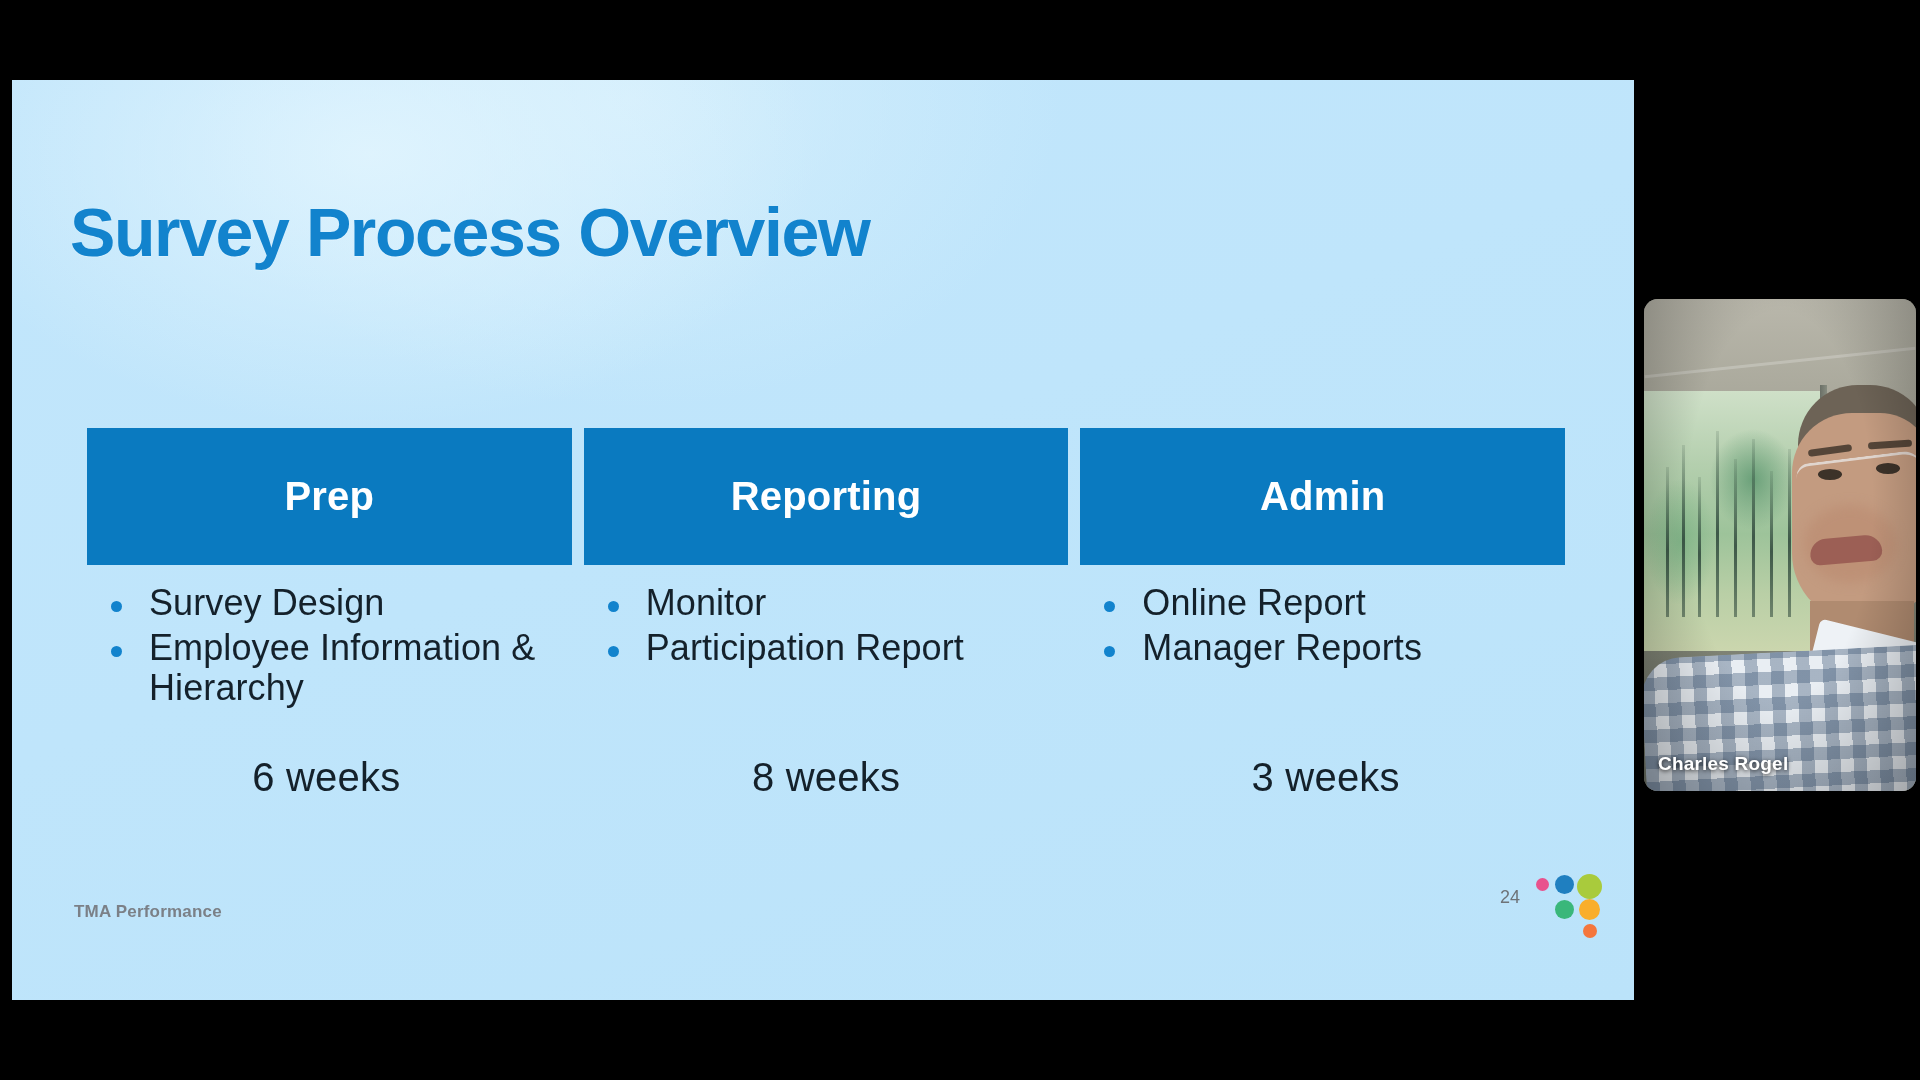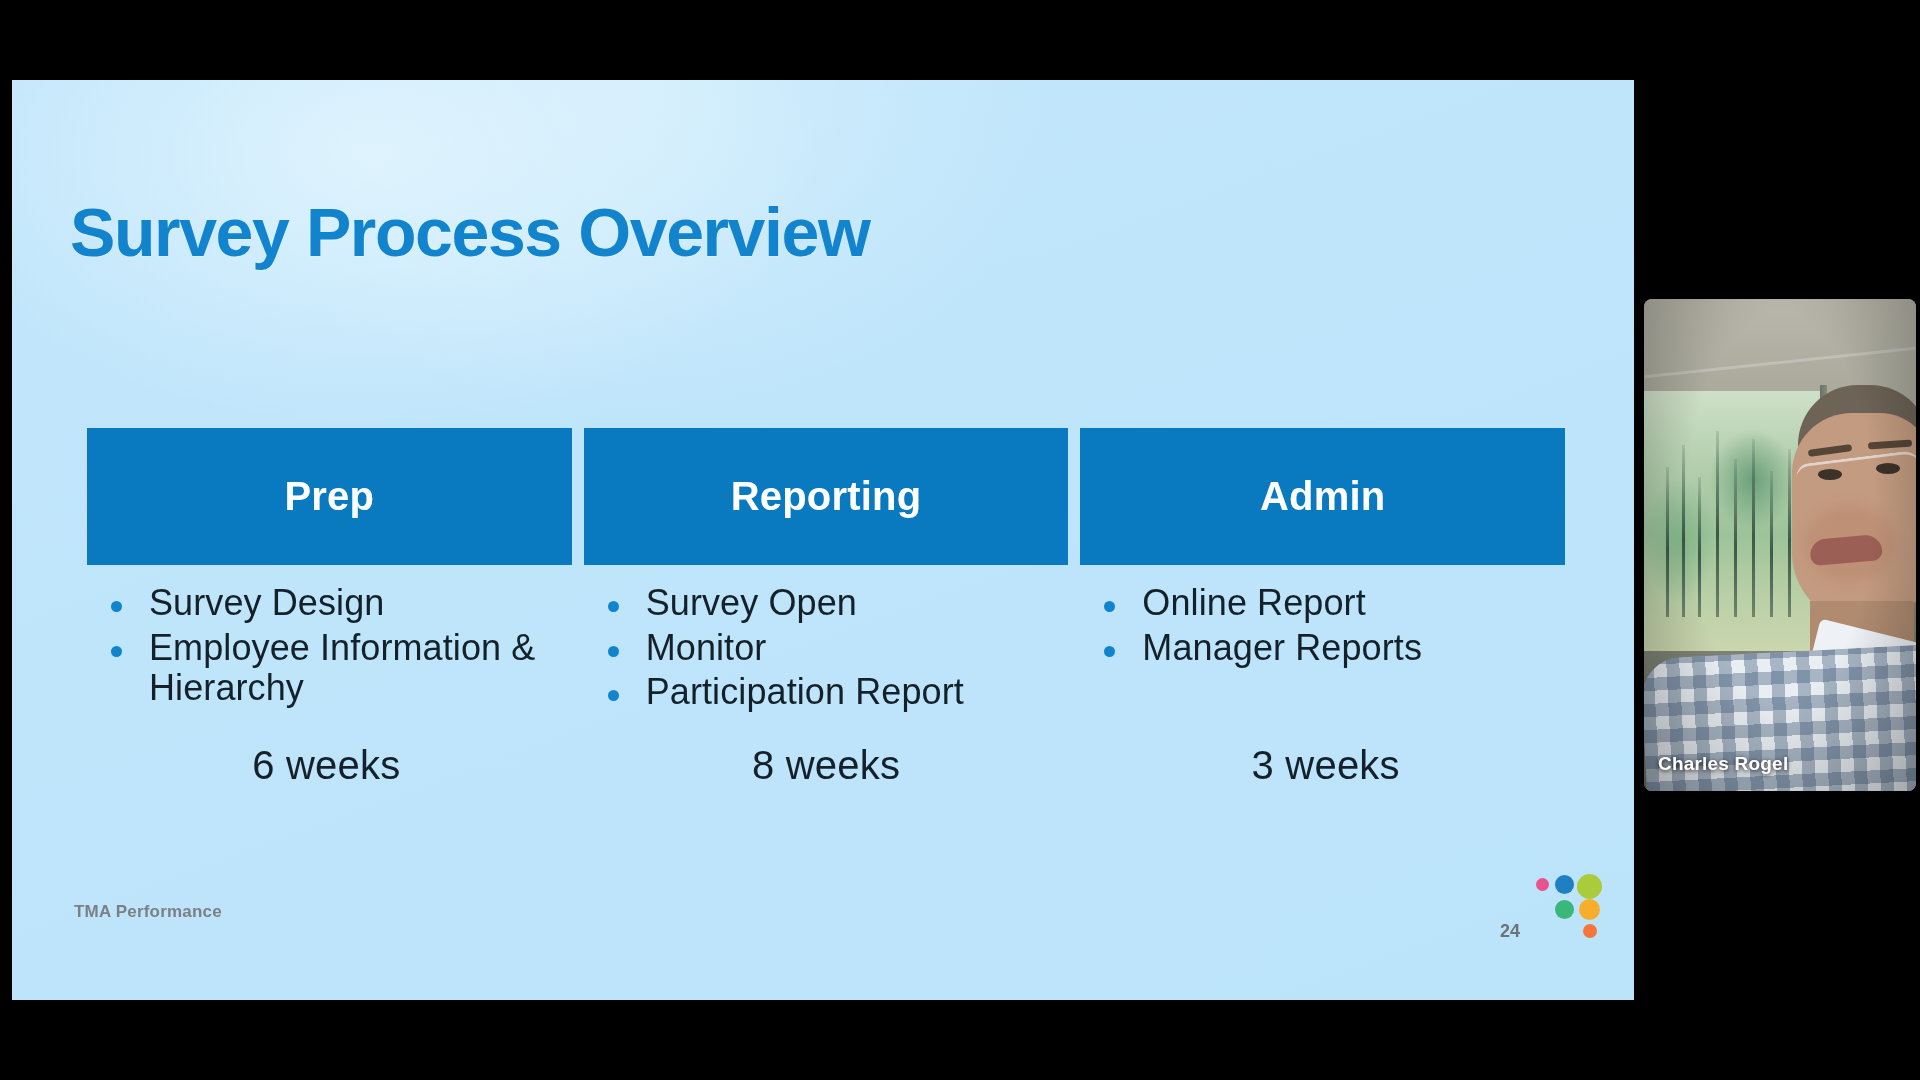--- a/index.html
+++ b/index.html
@@ -49,44 +49,44 @@
   .bullet-item{
     position:relative; padding-left:52px;
     font-size:36px; line-height:1.13; color:#14212b;
     margin-bottom:4px; letter-spacing:.1px; max-width:95%;
   }
   .bullet-item::before{
     content:""; position:absolute; left:14px; top:18px;
     width:11px; height:11px; border-radius:50%; background:#1283cd;
   }
 
-  .duration-row{ display:flex; gap:21px; margin-top:26px; }
+  .duration-row{ display:flex; gap:21px; margin-top:42px; }
   .duration-cell{
     flex:1 1 0; text-align:center;
     font-size:40px; color:#14212b; letter-spacing:.2px;
   }
 
   
   #footer-brand{
     position:absolute; left:62px; bottom:78px;
     font-size:17px; font-weight:bold; color:#7b8087; letter-spacing:.2px;
   }
   #page-number{
-    position:absolute; right:114px; bottom:58px;
-    font-size:18px; font-weight:bold; color:#6e7378;
+    position:absolute; right:114px; bottom:92px;
+    font-size:18px; font-weight:normal; color:#6e7378;
   }
   #footer-logo{
     position:absolute; right:32px; bottom:58px; width:66px; height:68px;
   }
   .dot{ position:absolute; border-radius:50%; }
 
   
   #webcam{
     position:absolute; left:1644px; top:299px; width:272px; height:492px;
-    border-radius:8px; overflow:hidden; background:#6f7168;
+    border-radius:14px; overflow:hidden; background:#6f7168;
   }
   .cam-bg{ position:absolute; inset:0;
     background:linear-gradient(180deg,#b9b7ab 0%,#a8a79a 22%,#8e9183 45%,#7e8274 72%,#6f7466 100%); }
   .cam-wallline{ position:absolute; left:0; top:62px; width:100%; height:3px;
     background:rgba(255,255,255,.22); transform:rotate(-6deg); }
   .cam-painting{
     position:absolute; left:-4px; top:92px; width:182px; height:260px;
     background:
       radial-gradient(ellipse 50px 90px at 22% 58%, rgba(120,175,130,.75) 0%, rgba(120,175,130,0) 70%),
       radial-gradient(ellipse 60px 70px at 62% 34%, rgba(90,150,110,.8) 0%, rgba(90,150,110,0) 72%),
@@ -151,21 +151,20 @@
 
         <div class="col-body">
           <ul class="bullet-list">
             <li class="bullet-item">Survey Design</li>
             <li class="bullet-item">Employee Information &amp; Hierarchy</li>
           </ul>
         </div>
 
         <div class="col-body">
           <ul class="bullet-list">
-            <li class="bullet-item">Survey Open</li>
             <li class="bullet-item">Monitor</li>
             <li class="bullet-item">Participation Report</li>
           </ul>
         </div>
 
         <div class="col-body">
           <ul class="bullet-list">
             <li class="bullet-item">Online Report</li>
             <li class="bullet-item">Manager Reports</li>
           </ul>

